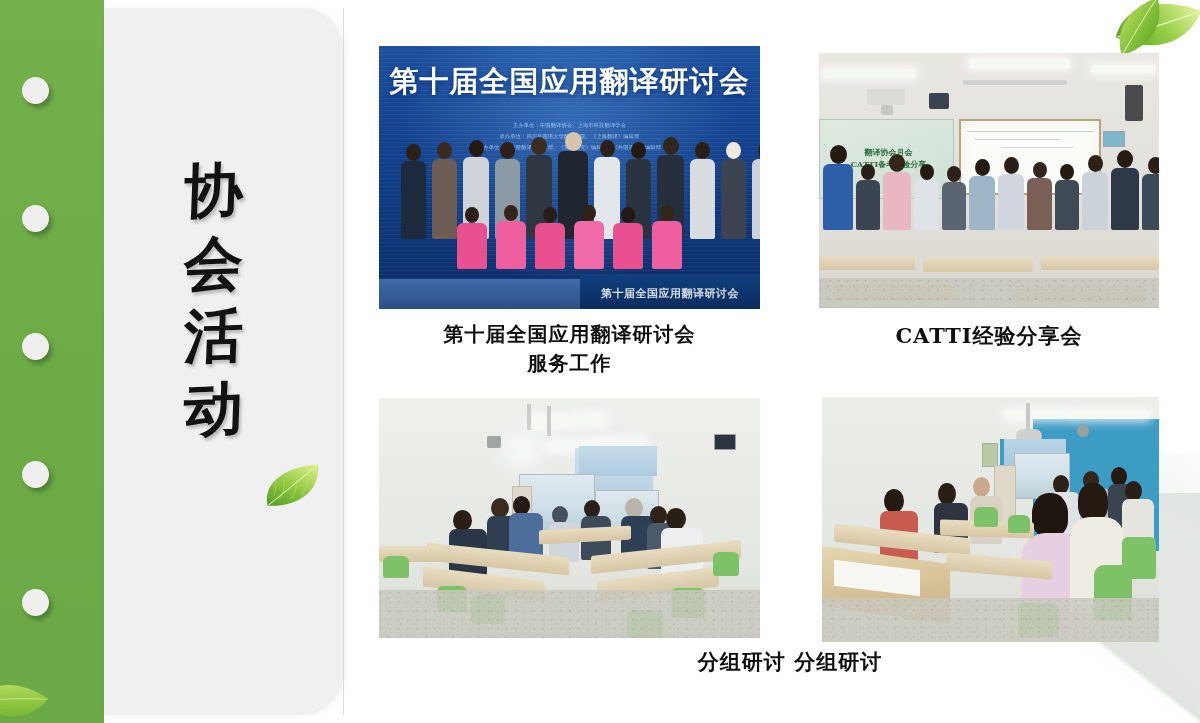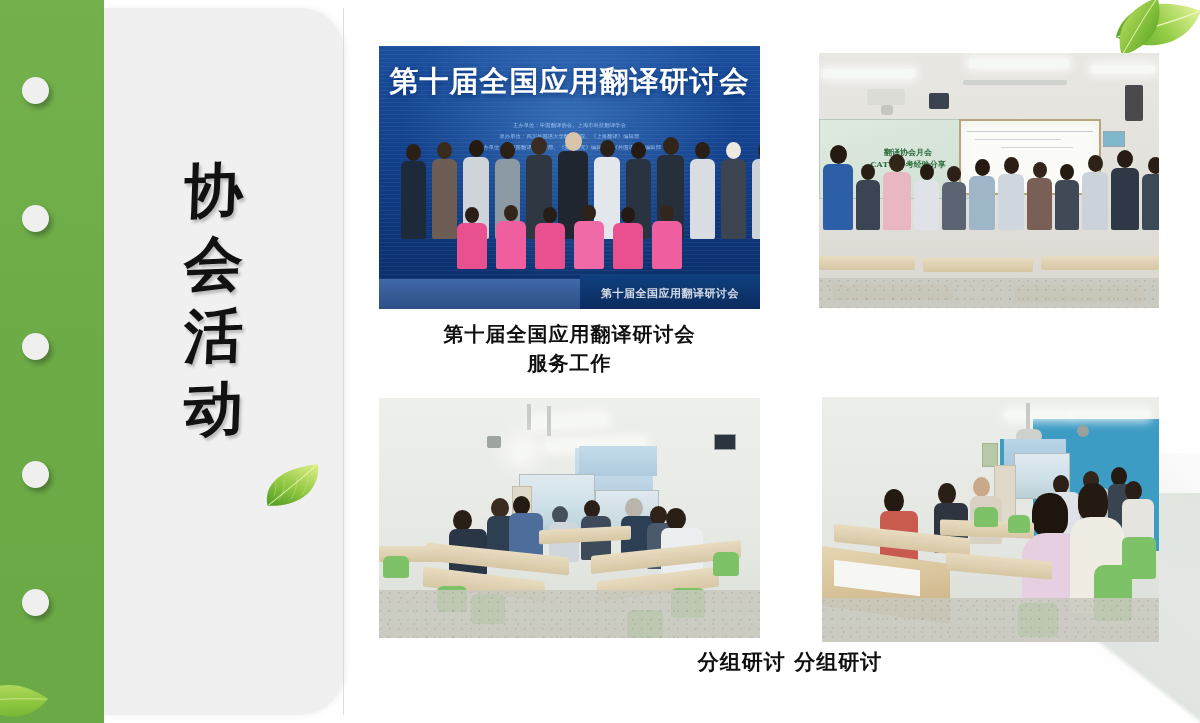--- a/index.html
+++ b/index.html
@@ -182,21 +182,20 @@
   }
   .whiteboard {
     position: absolute; background: #fbfbf7;
     border: 2px solid #b6a67e;
     box-shadow: inset 0 0 14px rgba(0,0,0,0.05);
   }
   .screen-proj {
     position: absolute;
     background: linear-gradient(160deg, #dfe9e0 0%, #cfe0d3 100%);
     border: 1px solid #b9c7bb;
-    padding-left: 39px;
   }
   .projector { position: absolute; background: #dcdcd6; border-radius: 3px; }
   .speaker { position: absolute; background: #4a4a4c; border-radius: 2px; }
   .window-pane {
     position: absolute;
     background: linear-gradient(180deg, #dfe9ef 0%, #cfe0e8 55%, #b9cfd6 100%);
     border: 1px solid #b4bcbd;
   }
   .blind { position: absolute; background: linear-gradient(180deg,#b9d4e6 0%, #a7c7dd 100%); }
   .desk { position: absolute; background: linear-gradient(180deg, #e8dcc0 0%, #d6c6a4 100%); border-radius: 2px; }
@@ -464,20 +463,21 @@
     </div>
 
     <div class="desk" style="left:0;   bottom:38px; width:96px;  height:14px;"></div>
     <div class="desk" style="left:104px;bottom:36px; width:110px; height:14px;"></div>
     <div class="desk" style="left:222px;bottom:38px; width:118px; height:14px;"></div>
     <div class="desk" style="left:14px; bottom:8px;  width:120px; height:16px; background:linear-gradient(180deg,#d9c49a,#c2a878)"></div>
     <div class="desk" style="left:196px;bottom:6px;  width:130px; height:16px; background:linear-gradient(180deg,#d9c49a,#c2a878)"></div>
     <div class="floor-speck" style="left:0;right:0;bottom:0;height:30px;opacity:.9"></div>
   </div>
 
+  <div class="caption cap2">CATTI经验分享会</div>
 
   <div class="photo ph3">
     <div class="wall" style="background:linear-gradient(180deg,#eef0ec 0%,#e6e8e3 60%,#dadcd6 100%)"></div>
     <div class="ceiling-light" style="left:150px;top:18px;width:78px;height:10px;transform:rotate(-3deg)"></div>
     <div class="ceiling-light" style="left:168px;top:42px;width:98px;height:9px;transform:rotate(-2deg)"></div>
     <div style="position:absolute;left:148px;top:6px;width:4px;height:26px;background:#c9cbc6"></div>
     <div style="position:absolute;left:168px;top:8px;width:4px;height:30px;background:#c9cbc6"></div>
     <div class="ceiling-light" style="left:136px;top:46px;width:14px;height:14px;border-radius:50%;box-shadow:0 0 22px 9px rgba(255,255,255,.95)"></div>
     <div class="speaker" style="left:108px;top:38px;width:14px;height:12px;background:#9fa5a0"></div>
     <div style="position:absolute;right:24px;top:36px;width:20px;height:14px;background:#2c3440;border:1px solid #9aa0a4"></div>

